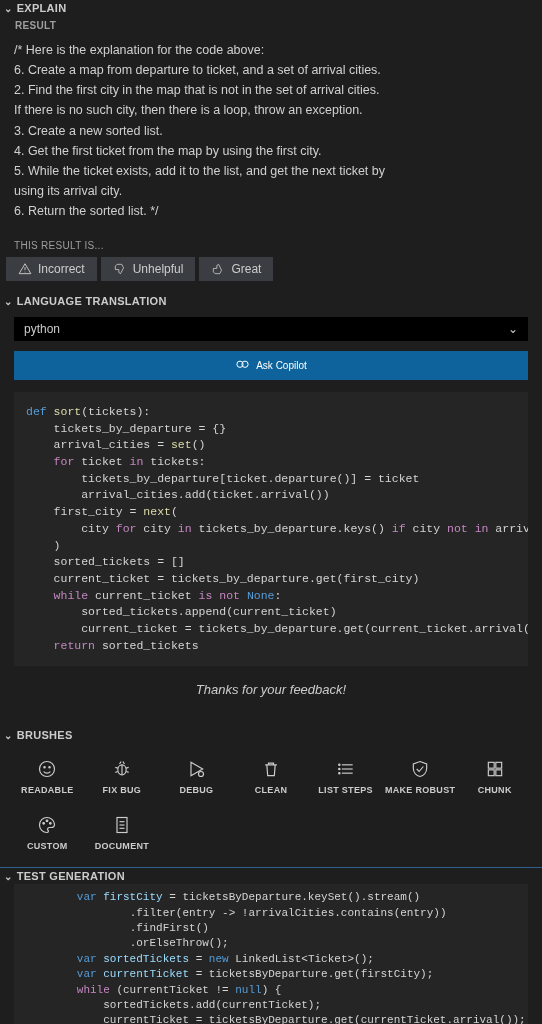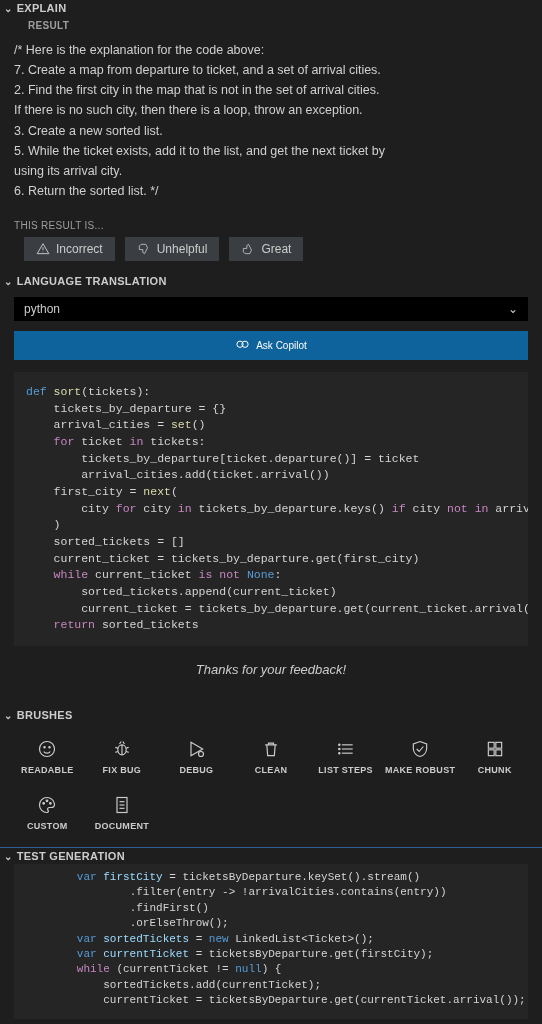--- a/index.html
+++ b/index.html
@@ -18,21 +18,21 @@
     font-size: 11px;
     font-weight: 600;
     letter-spacing: 0.3px;
     cursor: pointer;
   }
   .section-header .chev {
     margin-right: 4px;
     font-size: 10px;
   }
   .sub-label {
-    padding: 4px 28px;
+    padding: 4px 15px;
     font-size: 10px;
     color: #9e9e9e;
     font-weight: 600;
     letter-spacing: 0.3px;
   }
   .explain-body {
     padding: 6px 14px 10px 14px;
     color: #d0d0d0;
     font-size: 12.5px;
     line-height: 1.45;
@@ -40,23 +40,22 @@
   .explain-body p { margin-bottom: 2px; }
   .result-is {
     padding: 8px 14px 6px 14px;
     font-size: 10px;
     color: #9e9e9e;
     font-weight: 400;
     letter-spacing: 0.3px;
   }
   .btn-row {
     display: flex;
-    gap: 10px;
-    padding: 0 14px 12px 12px;
-    margin-left: 12px;
+    gap: 4px;
+    padding: 0 14px 12px 6px;
   }
   .btn {
     background: #3a3d41;
     color: #cccccc;
     border: none;
     padding: 5px 12px;
     font-size: 12px;
     display: flex;
     align-items: center;
     gap: 6px;
@@ -147,24 +146,25 @@
 </head>
 <body>
 
 <div class="section-header">
   <span class="chev">⌄</span>
   <span>EXPLAIN</span>
 </div>
 <div class="sub-label">RESULT</div>
 <div class="explain-body" id="explain-lines">
     <p>/* Here is the explanation for the code above:</p>
-    <p>7. Create a map from departure to ticket, and a set of arrival cities.</p>
+    <p>6. Create a map from departure to ticket, and a set of arrival cities.</p>
     <p>2. Find the first city in the map that is not in the set of arrival cities.</p>
     <p>    If there is no such city, then there is a loop, throw an exception.</p>
     <p>3. Create a new sorted list.</p>
+    <p>4. Get the first ticket from the map by using the first city.</p>
     <p>5. While the ticket exists, add it to the list, and get the next ticket by</p>
     <p>    using its arrival city.</p>
     <p>6. Return the sorted list. */</p>
   </div>
 <div class="result-is">THIS RESULT IS...</div>
 <div class="btn-row">
   <button class="btn">
     <svg viewBox="0 0 24 24">
         <path d="M12 3 L22 20 H2 Z" fill="none" stroke="#ccc" stroke-width="1.6"></path>
         <line x1="12" y1="9" x2="12" y2="14" stroke="#ccc" stroke-width="1.6"></line>

